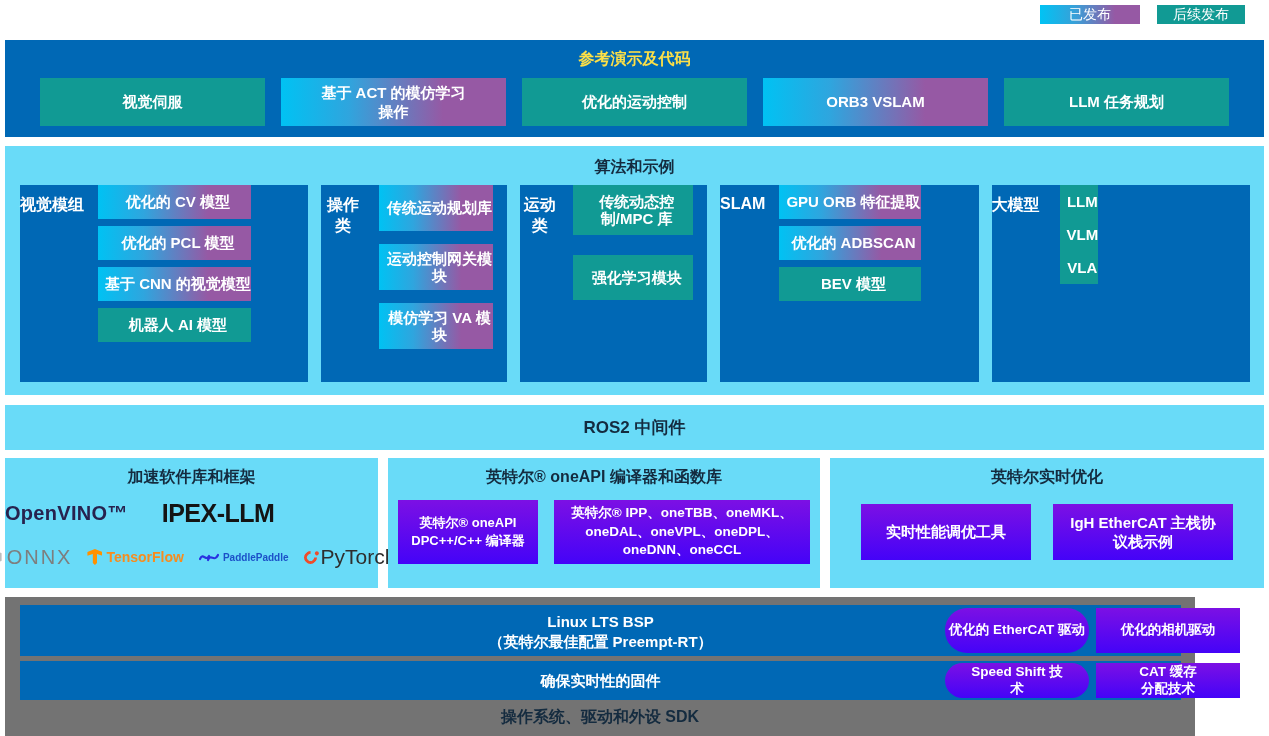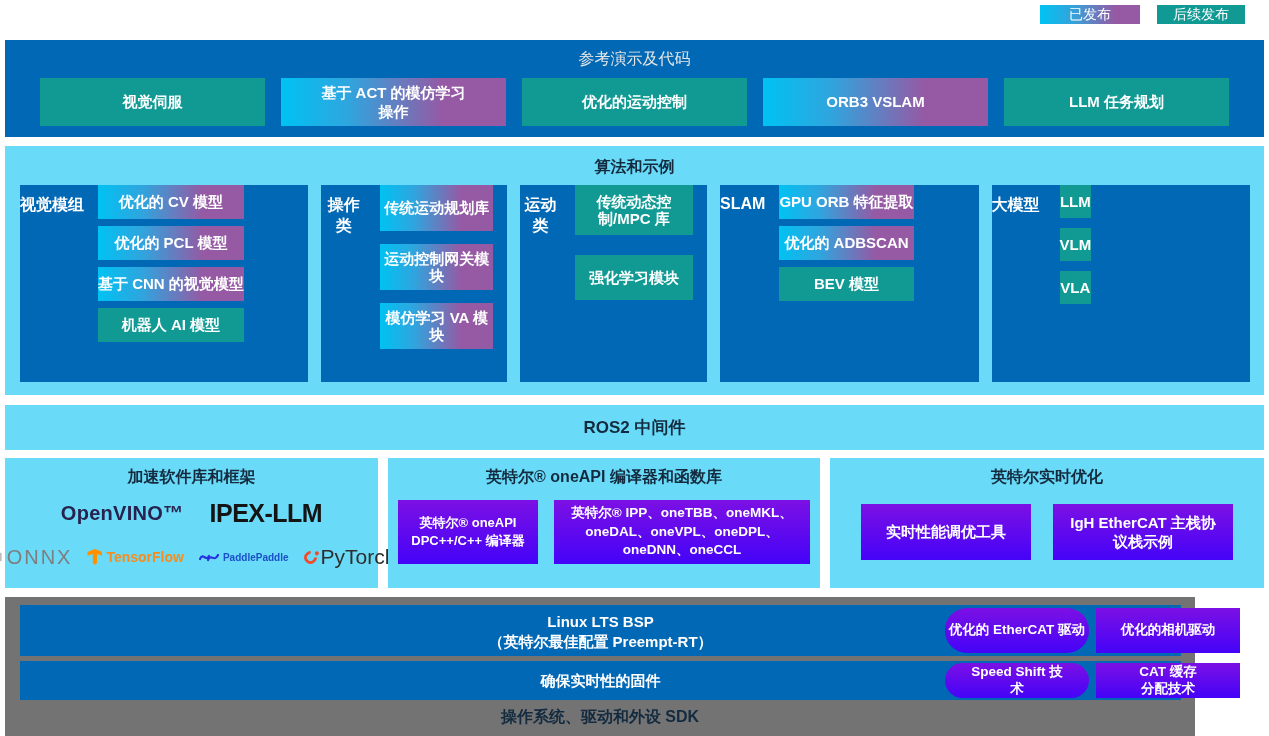--- a/index.html
+++ b/index.html
@@ -17,58 +17,58 @@
   
   .teal { background:#119A94; }
   .grad { background:linear-gradient(90deg,#00C2F3 0%,#2FA5DE 30%,#9659A4 72%); }
   .violet { background:linear-gradient(180deg,#7C10E4 0%,#4403F8 100%);
             color:#fff; display:flex; align-items:center; justify-content:center;
             text-align:center; font-weight:bold; }
   .dark-title { color:#142B3F; font-weight:bold; }
 
   
   .sec1 { position:absolute; left:5px; top:40px; width:1259px; height:97px; background:#0068B5; }
-  .sec1-title { text-align:center; color:#e5e5e5; font-weight:normal; font-size:16px; padding-top:9px; }
+  .sec1-title { text-align:center; color:#fde047; font-weight:bold; font-size:16px; padding-top:9px; }
   .sec1-items { display:flex; justify-content:center; gap:16px; margin-top:8px; }
   .demo-box { width:225px; height:48px; display:flex; align-items:center; justify-content:center;
               text-align:center; color:#fff; font-size:15px; font-weight:bold; line-height:1.3; }
   .t { display:inline-block; }
   .w150 { max-width:150px; }
   .w140 { max-width:140px; }
   .w95  { max-width:95px; }
   .w70  { max-width:70px; }
 
   
   .sec2 { position:absolute; left:5px; top:146px; width:1259px; height:249px; background:#69DBF8; }
   .sec2-title { text-align:center; font-size:16px; padding-top:11px; }
   .columns { position:absolute; left:15px; right:14px; top:39px; bottom:13px; display:flex; gap:13px; }
   .col { background:#0068B5; display:flex; flex-direction:row; }
   .col-a { width:290px; } .col-b { width:187px; } .col-c { width:188px; }
   .col-d { width:260px; } .col-e { width:260px; }
   .col-header { text-align:center; color:#fff; font-weight:bold; font-size:16px; padding:10px 0 9px; }
   .col-items { display:flex; flex-direction:column; padding:0 14px; gap:7px; }
   .item { display:flex; align-items:center; justify-content:center; text-align:center;
-          color:#fff; font-size:15px; font-weight:bold; line-height:1.15; min-height:34px; }
+          color:#fff; font-size:15px; font-weight:bold; line-height:1.15; min-height:34px;padding-left:7px; }
   .col-b .col-items { gap:13px; }  .col-b .item { min-height:46px; }
   .col-c .col-items { gap:20px; }  .col-c .item { min-height:45px; }
   .col-c .item-tall { min-height:50px; }
-  .col-e .col-items { gap:10px; padding:0 20px; } .col-e .item { min-height:33px; }
+  .col-e .col-items { gap:0; padding:0 20px; } .col-e .item { min-height:33px; }
 
   
   .sec3 { position:absolute; left:5px; top:405px; width:1259px; height:45px; background:#69DBF8;
           text-align:center; font-size:17px; line-height:45px; }
 
   
   .panel { position:absolute; top:458px; height:130px; background:#69DBF8; }
   .panel-1 { left:5px;   width:373px; }
   .panel-2 { left:388px; width:432px; }
   .panel-3 { left:830px; width:434px; }
   .panel-title { text-align:center; font-size:16px; padding-top:9px; }
 
-  .logo-row1 { display:flex; justify-content:center; align-items:center; gap:26px; margin-top:11px; }
+  .logo-row1 { display:flex; align-items:center; gap:34px; margin-top:11px; }
   .logo-row2 { display:flex; justify-content:center; align-items:center; gap:15px; margin-top:17px; }
   .logo-openvino { font-size:20px; font-weight:800; color:#27224E; letter-spacing:.3px; }
   .logo-ipex { font-size:25px; font-weight:900; color:#141414; letter-spacing:-.5px; }
   .logo-onnx { font-size:20px; color:#7E7E7E; letter-spacing:2px; display:flex; align-items:center; gap:5px; }
   .logo-tf, .logo-paddle, .logo-pytorch { display:flex; align-items:center; gap:4px; }
   .tf-text { font-size:14px; font-weight:bold; color:#F78C1E; }
   .paddle-text { font-size:10px; font-weight:bold; color:#1B50C8; }
   .pytorch-text { font-size:21px; color:#2E2E2E; }
 
   .hex-outer { width:15px; height:15px; background:#BDBDBD;

